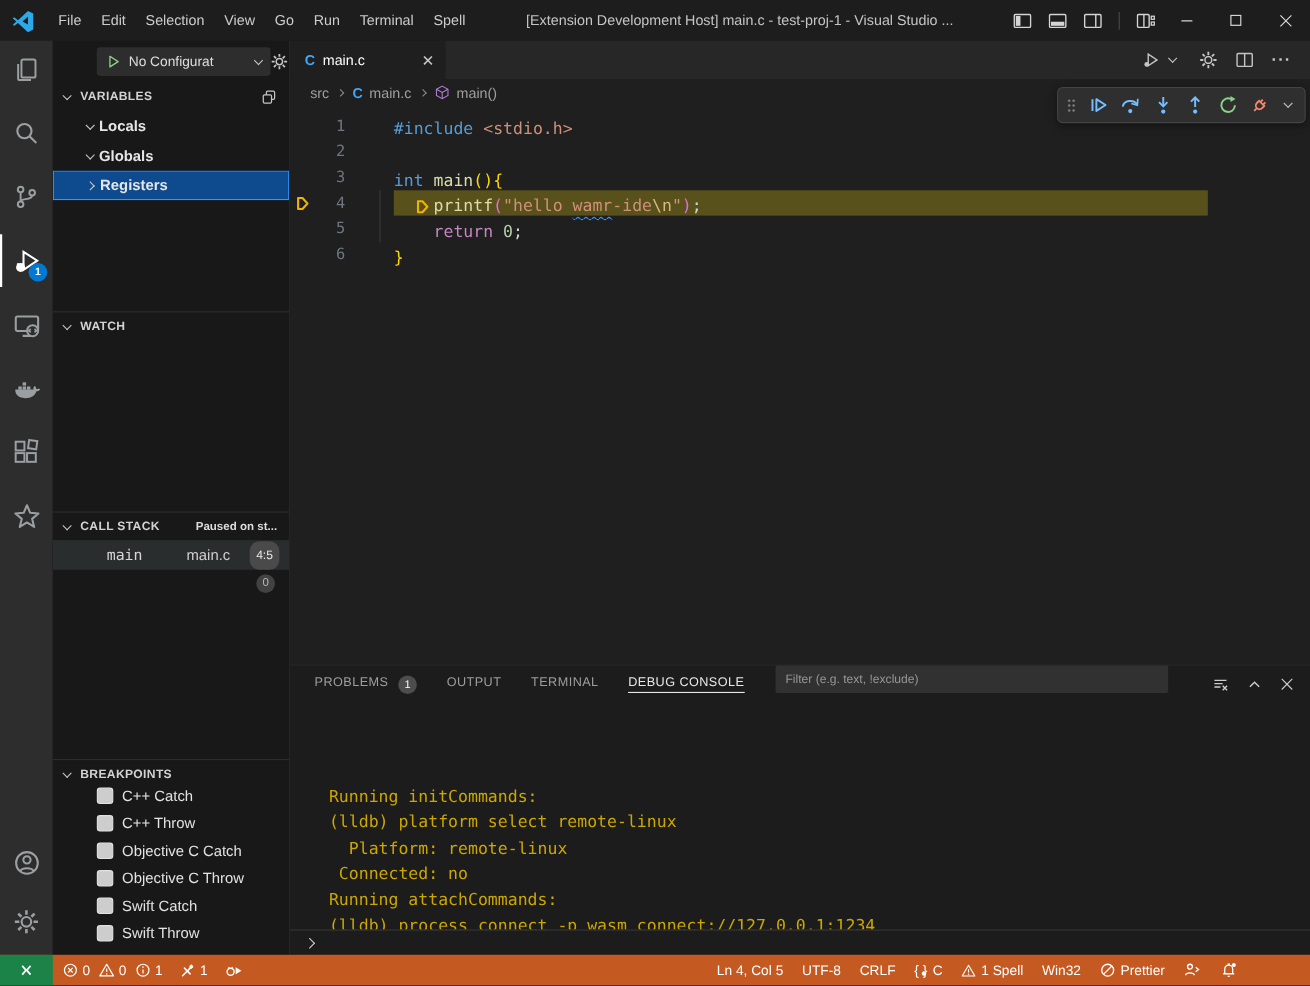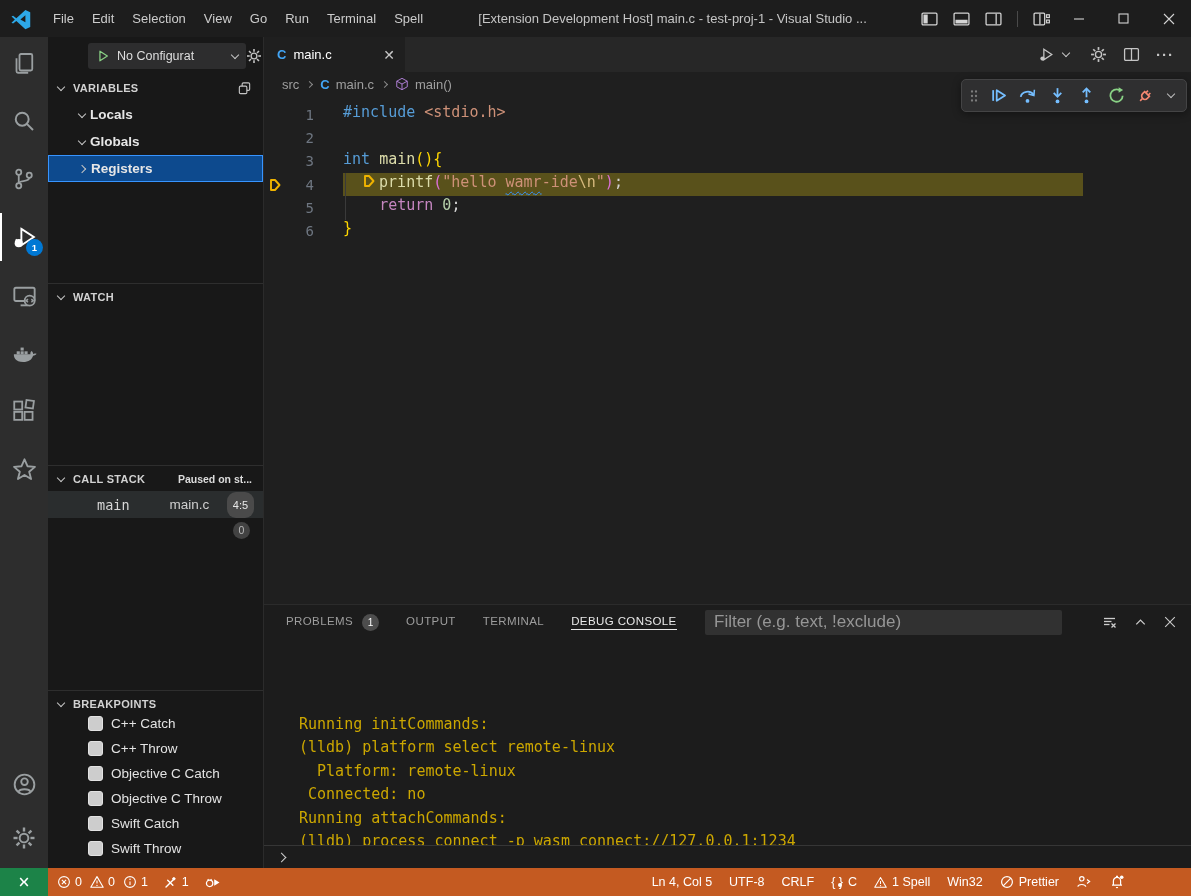--- a/index.html
+++ b/index.html
@@ -68,45 +68,45 @@
   .tab-close{margin-left:auto;color:#c8c8c8;font-size:14px}
   .editor-actions{margin-left:auto;display:flex;align-items:center;gap:16px;padding-right:17px;color:#c5c5c5}
   .ea-run{display:flex;align-items:center;gap:3px}
   .breadcrumbs{height:24px;display:flex;align-items:center;padding-left:18px;gap:6px;font-size:13px;color:#9f9f9f}
   .bc-sep{width:5px;height:5px;border-right:1.2px solid #8a8a8a;border-top:1.2px solid #8a8a8a;transform:rotate(45deg);margin:0 2px}
 
   .code{position:relative;padding-top:7px;font-family:"DejaVu Sans Mono",monospace;font-size:15px}
   .code-line{display:flex;height:23.3px;align-items:center}
   .glyph{width:26px;flex:none;padding-left:3px;display:flex;align-items:center}
   .lnum{width:24px;flex:none;text-align:right;color:#6e7681;font-size:14px}
-  .ltext{margin-left:29px;white-space:pre;height:100%;display:flex;align-items:flex-start}
+  .ltext{margin-left:44px;white-space:pre;height:100%;display:flex;align-items:flex-end}
   .code-line.hl .ltext{background:#59511b;width:740px}
   .tk-blue{color:#569cd6}.tk-str{color:#ce9178}.tk-fn{color:#dcdcaa}.tk-gold{color:#ffd700}
   .tk-pink{color:#da70d6}.tk-purple{color:#c586c0}.tk-num{color:#b5cea8}.tk-plain{color:#d4d4d4}.tk-esc{color:#d7ba7d}
   .squig{text-decoration:underline wavy #3794ff 1px;text-underline-offset:4px}
   .inline-arrow{display:inline-flex;width:18px}
   .dbg-arrow{width:16px;height:16px}
   .indent-guide{position:absolute;left:81px;top:77px;width:1px;height:47px;background:#3a3a3a}
 
   .debug-toolbar{position:absolute;top:42px;right:4px;width:226px;height:33px;background:#2f2f30;
     border:1px solid #444445;border-radius:5px;box-shadow:0 2px 8px rgba(0,0,0,.4);
     display:flex;align-items:center;padding:0 7px;gap:5px}
   .dt-btn{width:26px;height:26px;display:flex;align-items:center;justify-content:center}
 
   
   .panel{flex:1;background:#1c1c1c;border-top:1px solid #2b2b2b;display:flex;flex-direction:column;min-height:0}
-  .panel-tabs{height:34px;flex:none;display:flex;align-items:center;padding-left:22px;gap:27px}
+  .panel-tabs{height:34px;flex:none;display:flex;padding-left:22px;gap:27px}
   .ptab{display:flex;align-items:center;gap:9px;font-size:11.5px;letter-spacing:.4px;color:#9d9d9d}
   .ptab .plbl{padding-bottom:2px;border-bottom:1.5px solid transparent}
   .ptab.active{color:#e8e8e8}
   .ptab.active .plbl{border-bottom-color:#e7e7e7}
   .ptab-badge{width:17px;height:17px;border-radius:50%;background:#4d4d4d;color:#fff;font-size:10px;
     display:flex;align-items:center;justify-content:center}
   .panel-filter{margin-left:auto;width:357px;height:25px;background:#313131;border:none;border-radius:2px;
-    color:#cccccc;font-size:17px;padding:4px 9px;outline:none;font-family:"Liberation Sans",sans-serif}
+    color:#cccccc;font-size:11px;padding:4px 9px;outline:none;font-family:"Liberation Sans",sans-serif}
   .panel-filter::placeholder{color:#969696}
   .panel-actions{display:flex;align-items:center;gap:15px;padding:0 14px 0 13px;color:#cccccc}
   .console{flex:1;padding:3px 0 0 35px;font-family:"DejaVu Sans Mono",monospace;font-size:15px;
     line-height:23.5px;color:#cca700;white-space:pre;overflow:hidden}
   .console-input{height:23px;flex:none;border-top:1px solid #363636;display:flex;align-items:center;padding-left:14px}
   .prompt-chev{width:7px;height:7px;border-right:1.8px solid #cfcfcf;border-top:1.8px solid #cfcfcf;transform:rotate(45deg)}
 
   
   .statusbar{height:28px;flex:none;background:#c45a21;display:flex;align-items:center;color:#ffffff;font-size:12.5px}
   .remote{width:48px;height:28px;background:#1c8348;display:flex;align-items:center;justify-content:center;flex:none}

